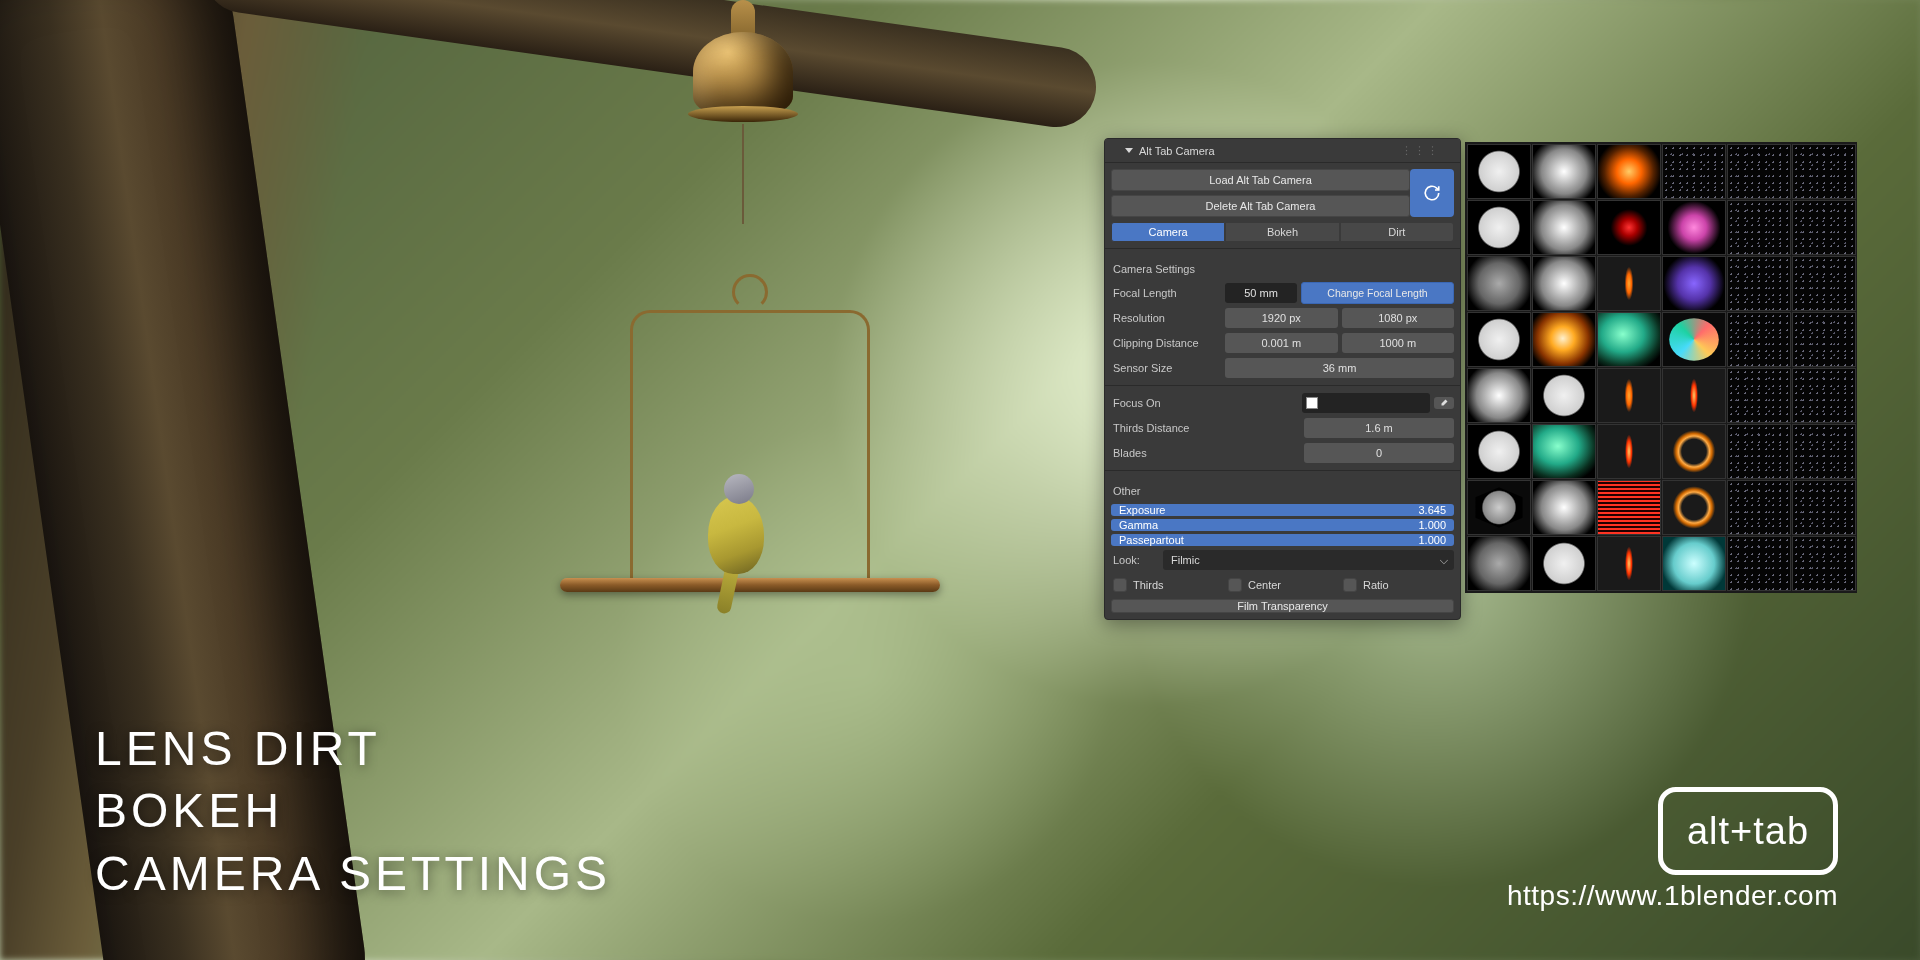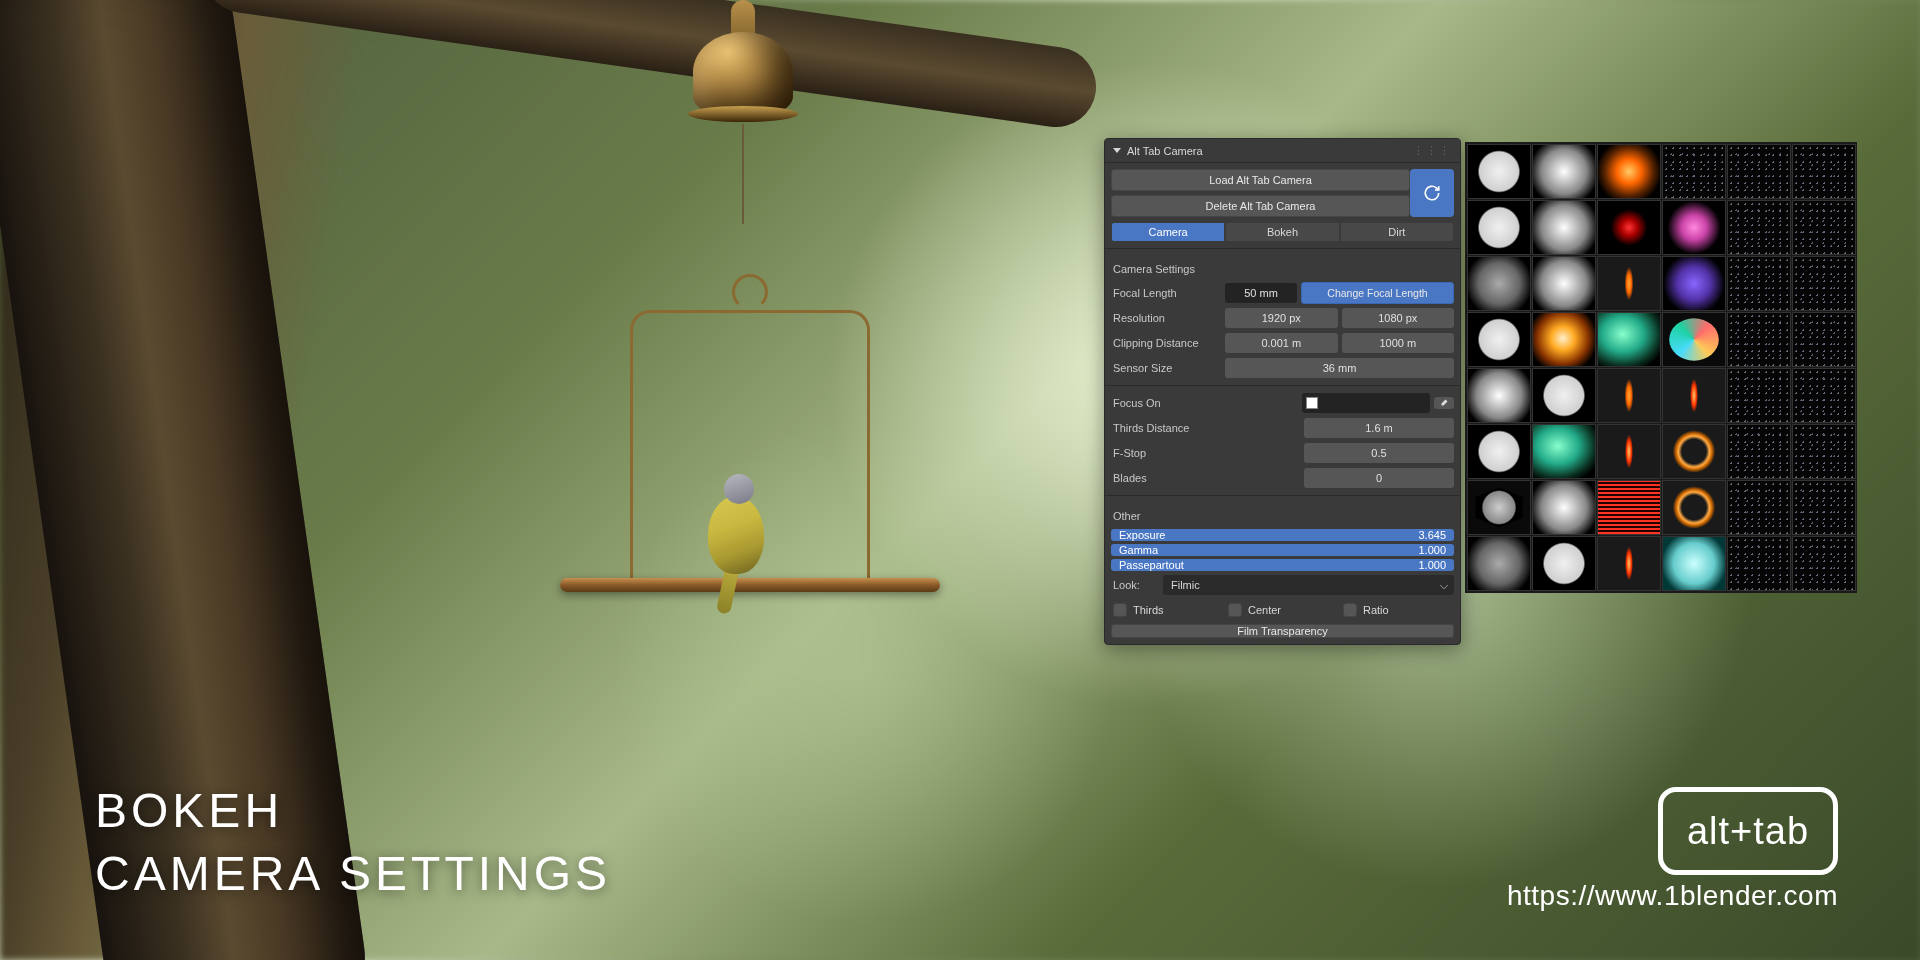--- a/index.html
+++ b/index.html
@@ -106,21 +106,21 @@
   width: 357px;
   background: #3a3a3a;
   color: #d8d8d8;
   font-size: 11px;
   border: 1px solid #2a2a2a;
   border-radius: 4px;
   box-shadow: 0 4px 20px rgba(0,0,0,0.4);
 }
 .panel-header {
   display:flex; align-items:center; gap:6px;
-  padding: 5px 8px;
+  padding: 5px 20px;
   background: #3a3a3a;
   border-bottom: 1px solid #2a2a2a;
 }
 .chev { width:0;height:0;border-left:4px solid transparent;border-right:4px solid transparent;border-top:5px solid #d8d8d8; }
 .panel-grip { margin-left:auto; color:#666; letter-spacing:2px; }
 .panel-body { padding: 6px; display:flex; flex-direction:column; gap:3px; }
 .btn-row { display:flex; }
 .btn {
   flex:1; height:22px;
   background: #565656;
@@ -210,20 +210,21 @@
   <div class="frame-wire"></div>
   <div class="perch-bar"></div>
   <div class="bird">
     <div class="bird-tail"></div>
       <div class="bird-body"></div>
       <div class="bird-head"></div>
   </div>
 </div>
 
 <div class="promo-title">
+  <div>LENS DIRT</div>
   <div>BOKEH</div>
   <div>CAMERA SETTINGS</div>
 </div>
 
 <div class="logo">
   <span>alt+tab</span>
 </div>
 <div class="site-url">https://www.1blender.com</div>
 
 <div class="panel">
@@ -286,24 +287,20 @@
         <svg width="12" height="12" viewBox="0 0 24 24" fill="#ddd">
             <path d="M20 4l-3 3-2-2-8 8v4h4l8-8-2-2 3-3z"></path>
           </svg>
       </div>
     </div>
     <div class="prop-row">
       <div class="prop-label" style="flex:1;">Thirds Distance</div>
       <div class="field" style="flex:0 0 150px;">1.6 m</div>
     </div>
     <div class="prop-row">
-      <div class="prop-label" style="flex:1;">F-Stop</div>
-      <div class="field" style="flex:0 0 150px;">0.5</div>
-    </div>
-    <div class="prop-row">
       <div class="prop-label" style="flex:1;">Blades</div>
       <div class="field" style="flex:0 0 150px;">0</div>
     </div>
 
     <div class="hr"></div>
     <div class="section-h">Other</div>
 
     <div class="slider-field">
       <span>Exposure</span>
       <span class="sval">3.645</span>

